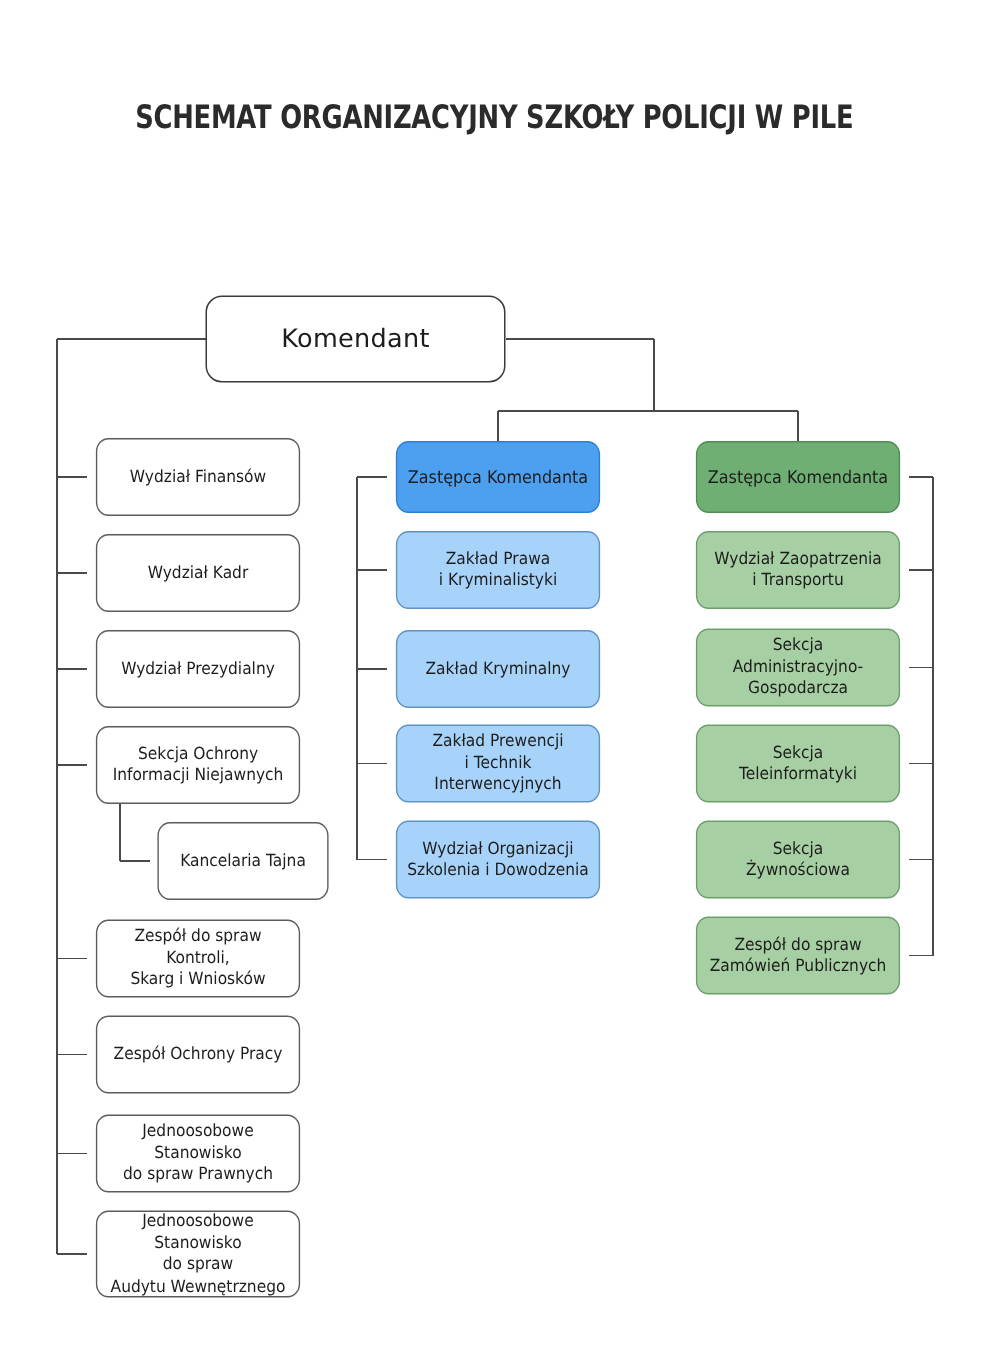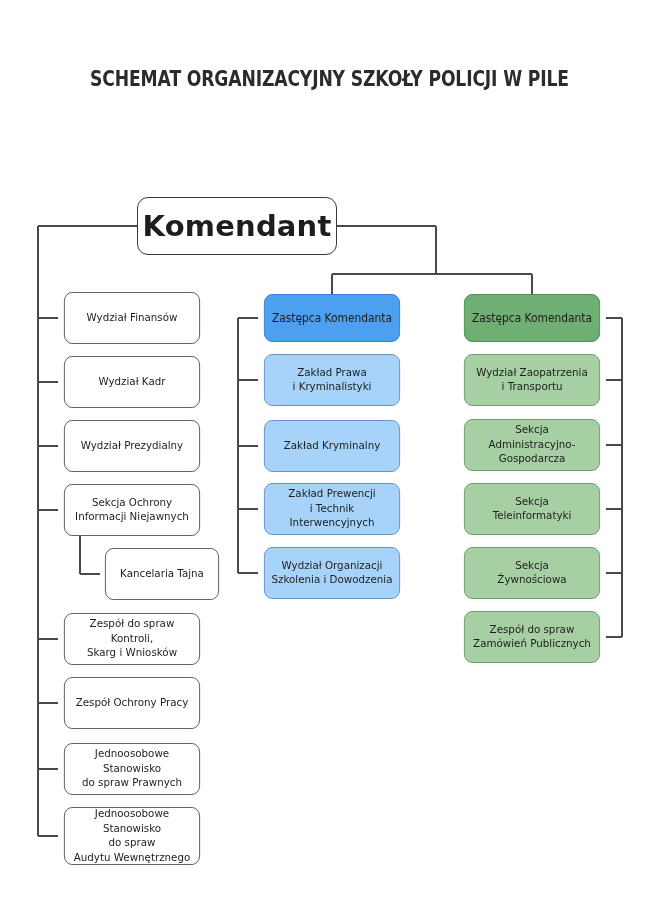--- a/index.html
+++ b/index.html
@@ -75,23 +75,23 @@
   }
   .node .label {
     transform: scaleX(1.0);
     white-space: pre-line;
   }
 
   
   #node-komendant {
     border-radius: 11px;
     border: 1px solid #3a3a3a;
-    font-size: 29px;
+    font-size: 17px;
     line-height: 26px;
-    font-weight: bold;
+    font-weight: normal;
     letter-spacing: 0.2px;
     transform: scaleX(1);
   }
 
   
   .node.head-blue {
     background: #4d9ff0;
     border-color: #2f7fd0;
     font-size: 11.6px;
   }

